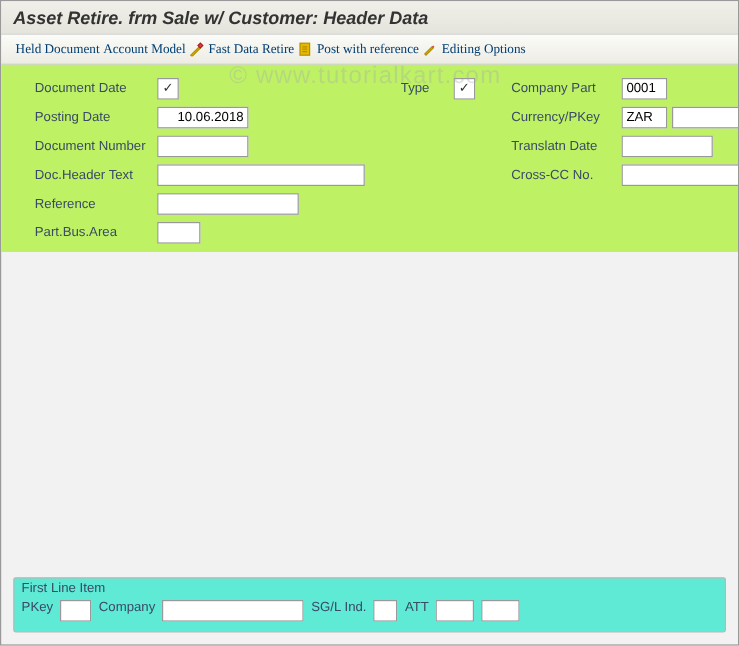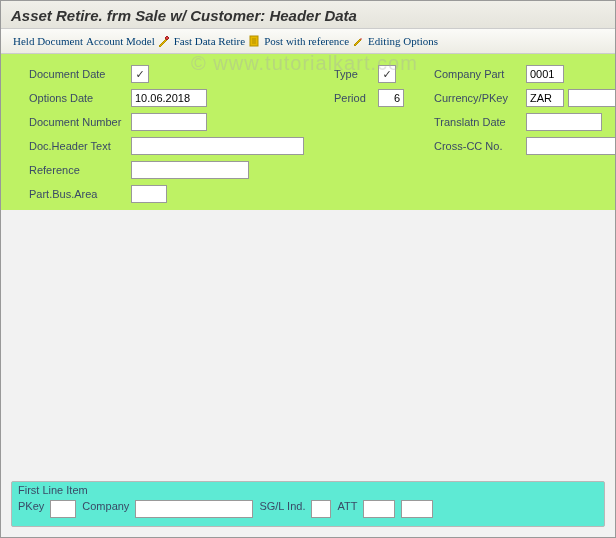--- a/index.html
+++ b/index.html
@@ -184,22 +184,22 @@
 
   <div class="form-area">
     <div class="columns">
 
       <div class="col col1">
         <div class="row">
           <label>Document Date</label>
           <span class="checkbox-box">✓</span>
         </div>
         <div class="row">
-          <label>Options Date</label>
-          <input type="text" style="width: 68px;" value="10.06.2018">
+          <label>Posting Date</label>
+          <input type="text" style="width: 68px; text-align: right;" value="10.06.2018">
         </div>
         <div class="row">
           <label>Document Number</label>
           <input type="text" style="width: 68px;" value="">
         </div>
         <div class="row">
           <label>Doc.Header Text</label>
           <input type="text" style="width: 165px;" value="">
         </div>
         <div class="row">
@@ -209,24 +209,20 @@
         <div class="row">
           <label>Part.Bus.Area</label>
           <input type="text" style="width: 28px;" value="">
         </div>
       </div>
 
       <div class="col col2">
         <div class="row">
           <label>Type</label>
           <span class="checkbox-box">✓</span>
-        </div>
-        <div class="row">
-          <label>Period</label>
-          <input type="text" style="width: 18px; text-align: right;" value="6">
         </div>
       </div>
 
       <div class="col col3">
         <div class="row">
           <label>Company Part</label>
           <input type="text" style="width: 30px;" value="0001">
         </div>
         <div class="row">
           <label>Currency/PKey</label>

